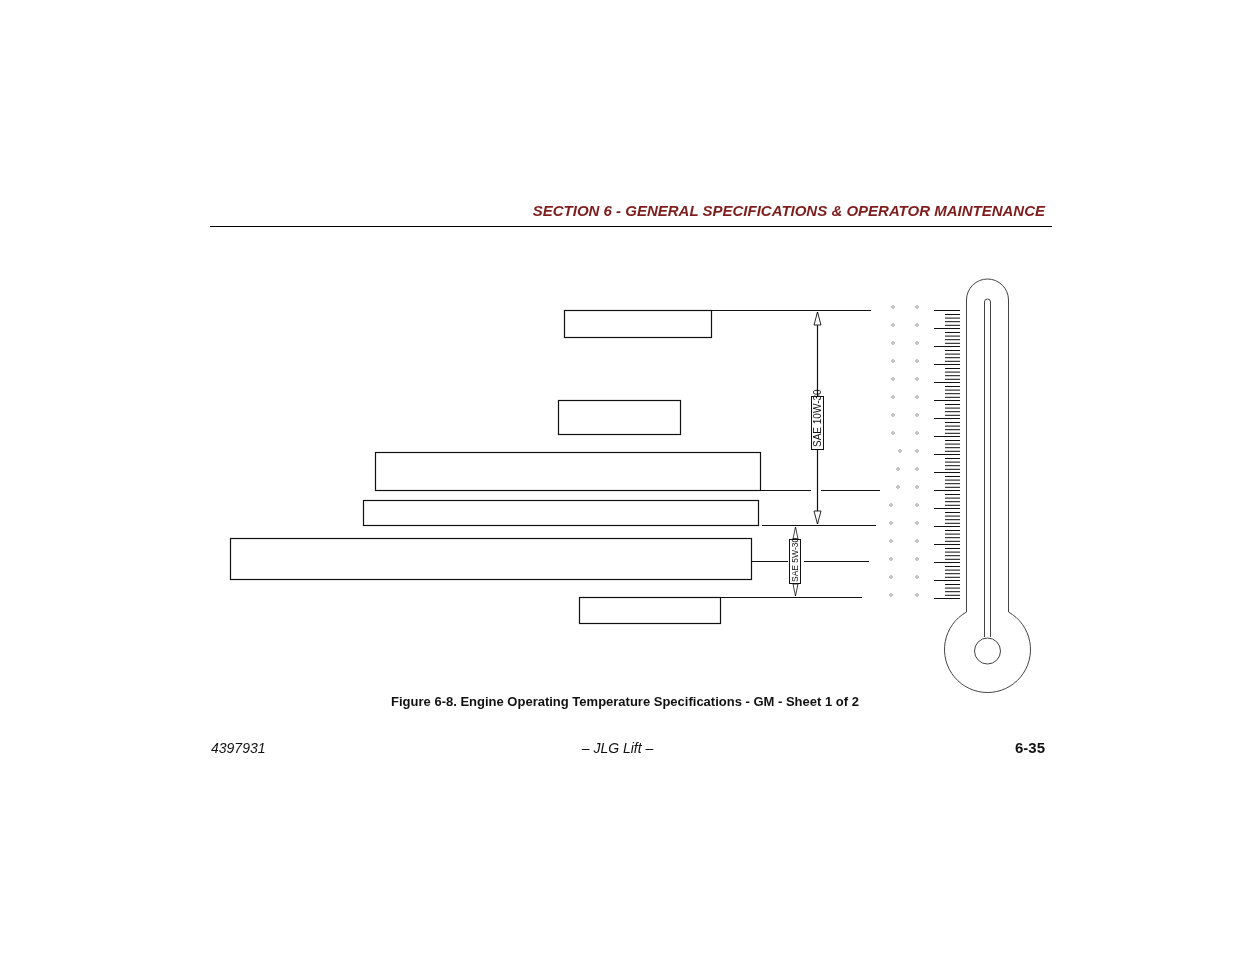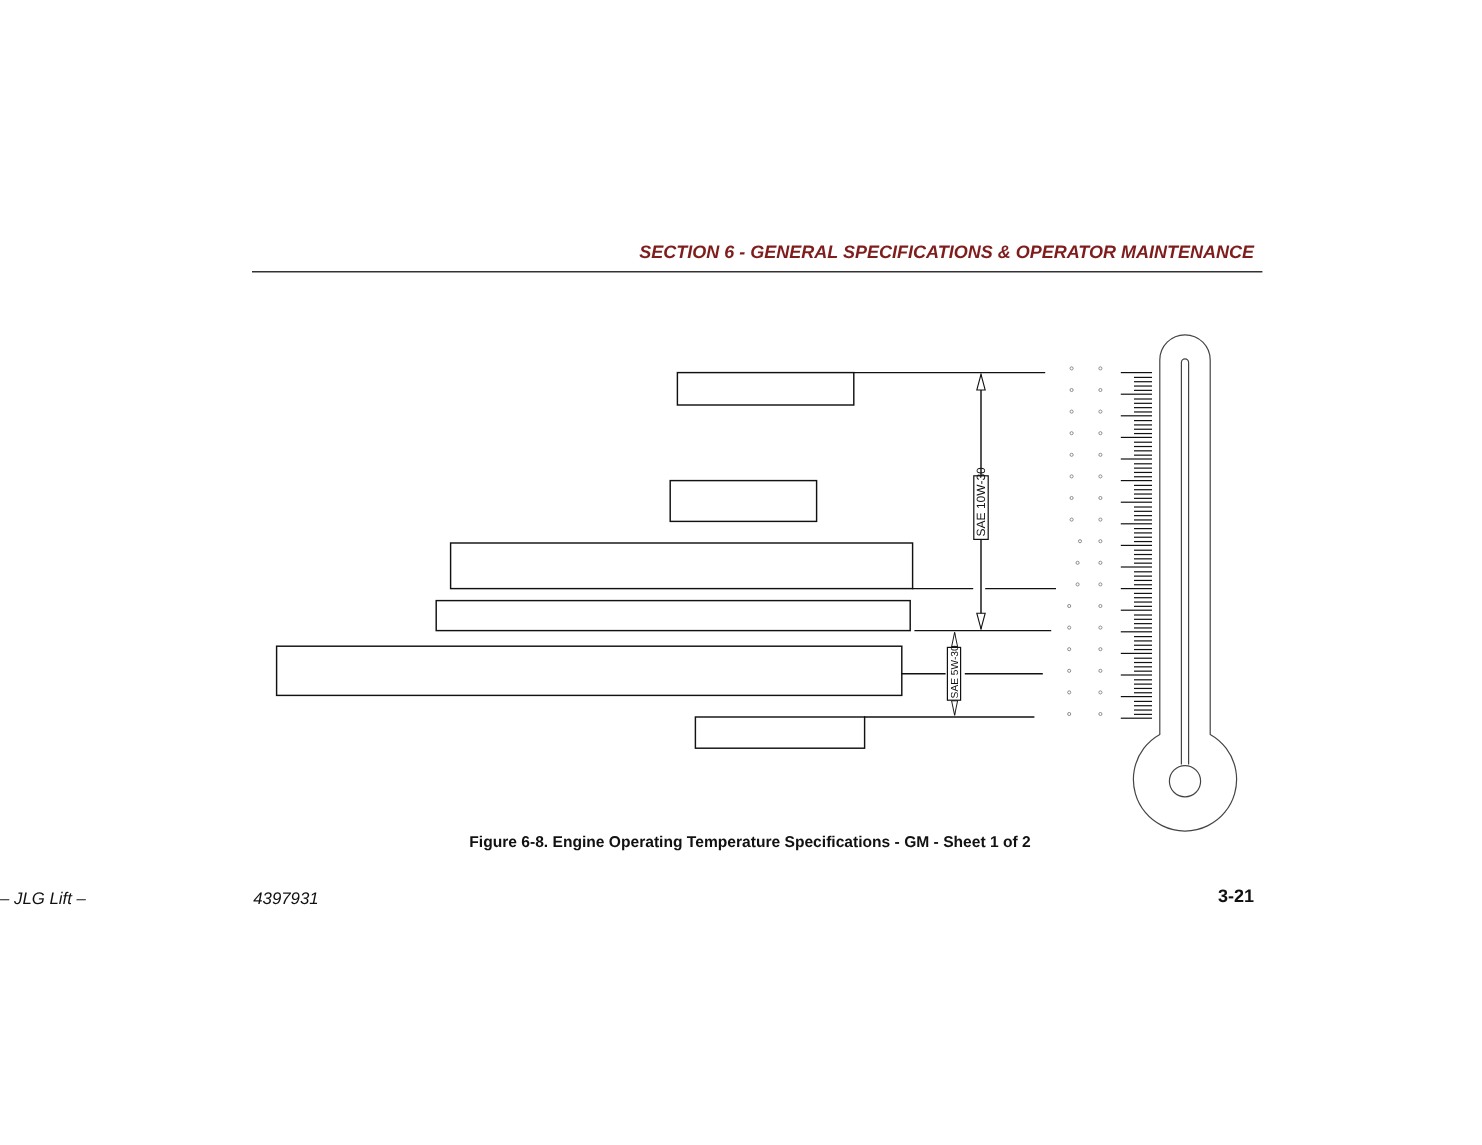--- a/index.html
+++ b/index.html
@@ -2,21 +2,21 @@
 <html><head>
 <meta charset="utf-8">
 <style>
   html, body { margin:0; padding:0; background:#ffffff; }
   body { width:1235px; height:954px; position:relative; overflow:hidden; font-family:"Liberation Sans", sans-serif; color:#111; }
   .header-title { position:absolute; right:190px; top:202px; font-family:"Liberation Sans", sans-serif; font-weight:bold; font-style:italic; font-size:15px; letter-spacing:0; color:#7f1d1d; }
   .header-rule { position:absolute; left:210px; top:226px; width:842px; height:1px; background:#000; }
   .figure { position:absolute; left:0; top:0; width:1235px; height:954px; }
   .caption { position:absolute; left:0; width:1250px; top:694px; text-align:center; font-weight:bold; font-size:13px; font-family:"Liberation Sans", sans-serif; }
   .footer-left { position:absolute; left:211px; top:740px; font-style:italic; font-size:14px; }
-  .footer-center { position:absolute; left:0; width:1235px; text-align:left; top:740px; font-style:italic; font-size:14px; }
+  .footer-center { position:absolute; left:0; width:1235px; text-align:center; top:740px; font-style:italic; font-size:14px; }
   .footer-right { position:absolute; right:190px; top:739px; font-weight:bold; font-size:15px; }
 </style>
 </head>
 <body>
 
 <div class="header-title">SECTION 6 - GENERAL SPECIFICATIONS &amp; OPERATOR MAINTENANCE</div>
 <div class="header-rule"></div>
 
 <svg class="figure" width="1235" height="954" viewBox="0 0 1235 954" xmlns="http://www.w3.org/2000/svg">
   <g stroke="#111" stroke-width="1.2" fill="none">
@@ -181,13 +181,13 @@
     <path d="M966.5,612 L966.5,300 A21,21 0 0 1 1008.5,300 L1008.5,612 A43,43 0 1 1 966.5,612 Z"></path>
     <path d="M984.5,637 L984.5,302 A3,3 0 0 1 990.5,302 L990.5,637"></path>
     <circle cx="987.5" cy="651" r="13"></circle>
   </g>
 </svg>
 
 <div class="caption">Figure 6-8. Engine Operating Temperature Specifications - GM - Sheet 1 of 2</div>
 
 <div class="footer-left">4397931</div>
 <div class="footer-center">– JLG Lift –</div>
-<div class="footer-right">3-21</div>
+<div class="footer-right">6-35</div>
 
 </body></html>

